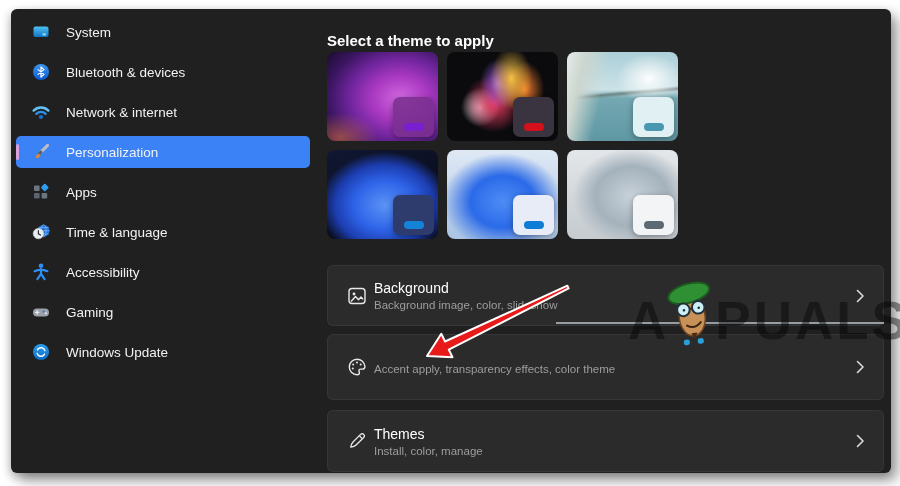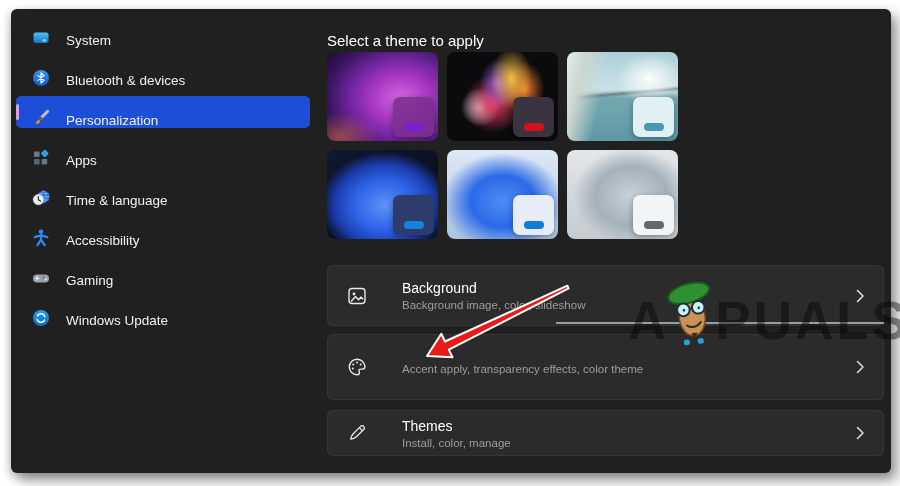--- a/index.html
+++ b/index.html
@@ -12,61 +12,61 @@
   
   .panel{
     position:absolute;left:11px;top:9px;width:880px;height:464px;
     background:#202020;border-radius:6px;
     box-shadow:6px 7px 14px rgba(0,0,0,.42), -2px 3px 8px rgba(0,0,0,.18);
   }
   
   .sidebar{position:absolute;left:5px;top:7px;width:294px}
   .nav-item{
     position:relative;height:32px;margin-bottom:8px;border-radius:5px;
-    display:flex;align-items:flex-end;padding-left:15px;gap:15px;
+    display:flex;align-items:center;padding-left:15px;gap:15px;
     color:#f2f2f2;font-size:13.5px;cursor:default;
   }
-  .nav-item.selected{background:#1d4ed8}
+  .nav-item.selected{background:#3b82f6}
   .accent-bar{
     position:absolute;left:0;top:50%;transform:translateY(-50%);
     width:3px;height:16px;border-radius:2px;background:#d8a0dd;
   }
   .nav-icon{width:20px;height:20px;flex:0 0 20px;display:inline-flex}
   .nav-label{white-space:nowrap}
   
   .heading{
     position:absolute;left:316px;top:13px;
-    font-size:15px;font-weight:normal;color:#ffffff;
+    font-size:15px;font-weight:bold;color:#ffffff;
   }
   .tiles{
     position:absolute;left:316px;top:43px;
     display:grid;grid-template-columns:repeat(3,111px);grid-auto-rows:89px;gap:9px;
   }
   .tile{position:relative;border-radius:8px;overflow:hidden;background:#333}
   .tile-overlay{
     position:absolute;right:4px;bottom:4px;width:41px;height:40px;border-radius:7px;
     box-shadow:0 2px 6px rgba(0,0,0,.35);
   }
   .tile-pill{
     position:absolute;left:50%;transform:translateX(-50%);bottom:6px;
     width:20px;height:8px;border-radius:4px;
   }
   
   .card{
     position:absolute;left:316px;width:557px;height:61px;box-sizing:border-box;
     background:#2b2b2b;border:1px solid rgba(255,255,255,0.055);border-radius:6px;
-    display:flex;align-items:center;padding:0 18px;gap:34px;cursor:default;
+    display:flex;align-items:center;padding:0 18px;gap:6px;cursor:default;
   }
   .card-icon{width:22px;height:22px;flex:0 0 22px;display:inline-flex}
   .card-title{font-size:14px;color:#ffffff}
   .card-sub{font-size:11.5px;color:#9d9d9d;margin-top:3px}
   .card-chevron{margin-left:auto;display:inline-flex}
   #card-background{top:256px}
   #card-colors{top:325px;height:66px}
-  #card-themes{top:401px;height:46px}
+  #card-themes{top:401px;height:62px}
   
   .wm-line{position:absolute;left:556px;top:322px;width:328px;height:2px;z-index:5;opacity:.85}
   .wm{
     position:absolute;left:628px;top:294px;z-index:6;display:flex;align-items:flex-start;
     font-weight:bold;font-size:53px;line-height:1;letter-spacing:3px;
   }
   .wm-mascot{margin:0 -3px;transform:translateY(-13px)}
   
   .arrow-overlay{position:absolute;inset:0;z-index:10;pointer-events:none}
 </style>
@@ -102,20 +102,30 @@
                 <stop offset="1" stop-color="#0b5bd6"></stop>
               </linearGradient>
             </defs>
           <circle cx="10" cy="10" r="8" fill="url(#gBt)"></circle>
           <path d="M10 5 v10 M10 5 l3 2.6 L7 12.4 M10 15 l3 -2.6 L7 7.6" stroke="#ffffff" stroke-width="1.2" fill="none" stroke-linejoin="round" stroke-linecap="round"></path>
         </svg>
       </span>
       <span class="nav-label">Bluetooth &amp; devices</span>
     </div>
 
+    <div class="nav-item">
+      <span class="nav-icon">
+        <svg viewBox="0 0 20 20" width="20" height="20">
+          <path d="M2.6 8.6 a10.4 10.4 0 0 1 14.8 0" stroke="#63c1f7" stroke-width="2.4" fill="none" stroke-linecap="round"></path>
+          <path d="M5.4 11.8 a6.4 6.4 0 0 1 9.2 0" stroke="#2e8ee8" stroke-width="2.4" fill="none" stroke-linecap="round"></path>
+          <circle cx="10" cy="15" r="2.1" fill="#1572d0"></circle>
+        </svg>
+      </span>
+      <span class="nav-label">Network &amp; internet</span>
+    </div>
 
     <div class="nav-item selected">
       <span class="accent-bar" style="background: rgb(216, 160, 221);"></span>
       <span class="nav-icon">
         <svg viewBox="0 0 20 20" width="20" height="20">
           <path d="M16.6 3.4 L9.6 10.4" stroke="#b9bec6" stroke-width="3" stroke-linecap="round"></path>
           <path d="M9.9 10.1 l-1.7 1.7" stroke="#5a5f66" stroke-width="3" stroke-linecap="round"></path>
           <path d="M4.6 16 c.3-2.2 1.5-3.8 3.3-4.3 l1.6 1.6 c-.5 1.8-2.2 3-4.9 2.7 z" fill="#e8872c"></path>
         </svg>
       </span>

